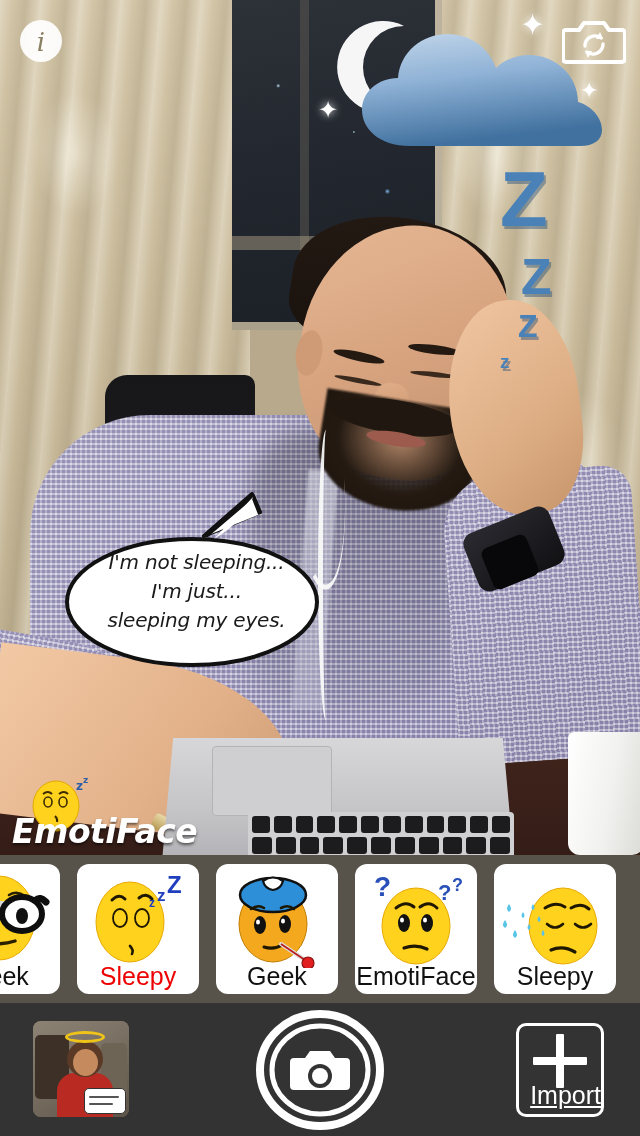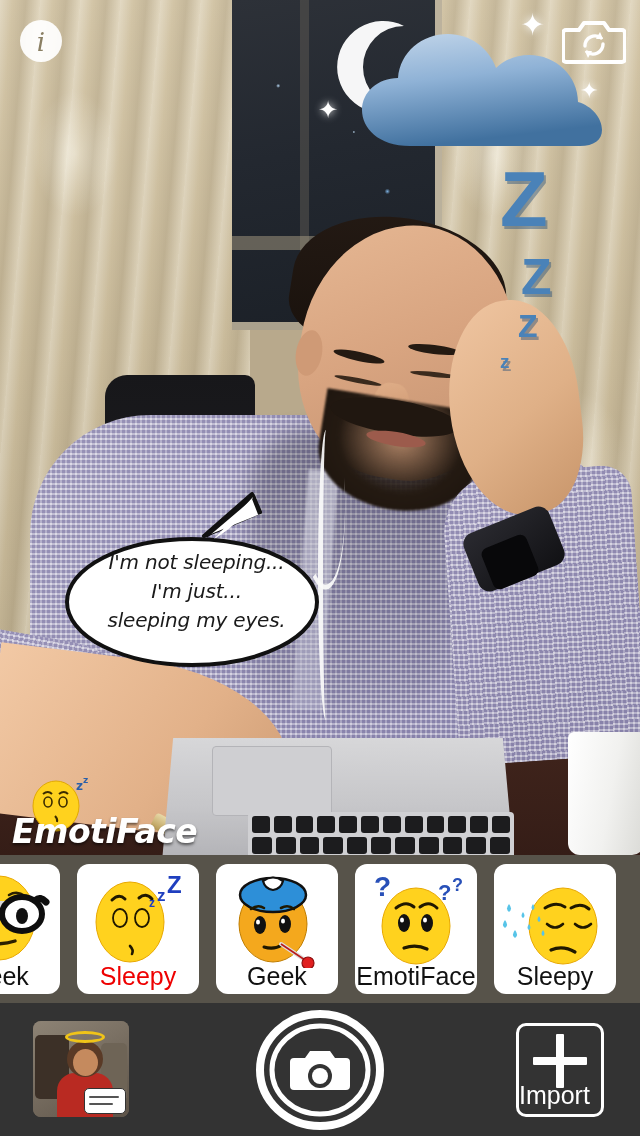--- a/index.html
+++ b/index.html
@@ -414,24 +414,25 @@
     position: absolute; left: 50%; top: 8px; transform: translateX(-50%);
     width: 54px; height: 54px;
   }
   .import-plus::before, .import-plus::after {
     content: ""; position: absolute; background: #ffffff; border-radius: 1px;
   }
   .import-plus::before { left: 0; top: 23px; width: 54px; height: 8px; }
   .import-plus::after  { left: 23px; top: 0; width: 8px; height: 54px; }
   .import-label {
     position: absolute; left: 0; right: 0; bottom: 4px;
-    text-align: left;
+    text-align: right;
     color: #ffffff;
     font-family: "Liberation Sans", sans-serif;
     font-size: 25px;
+    text-decoration: underline;
   }
 
   
   .info-btn {
     position: absolute;
     left: 20px; top: 20px; width: 42px; height: 42px;
     background: rgba(255,255,255,0.93);
     border-radius: 50%;
   }
   .info-i {

